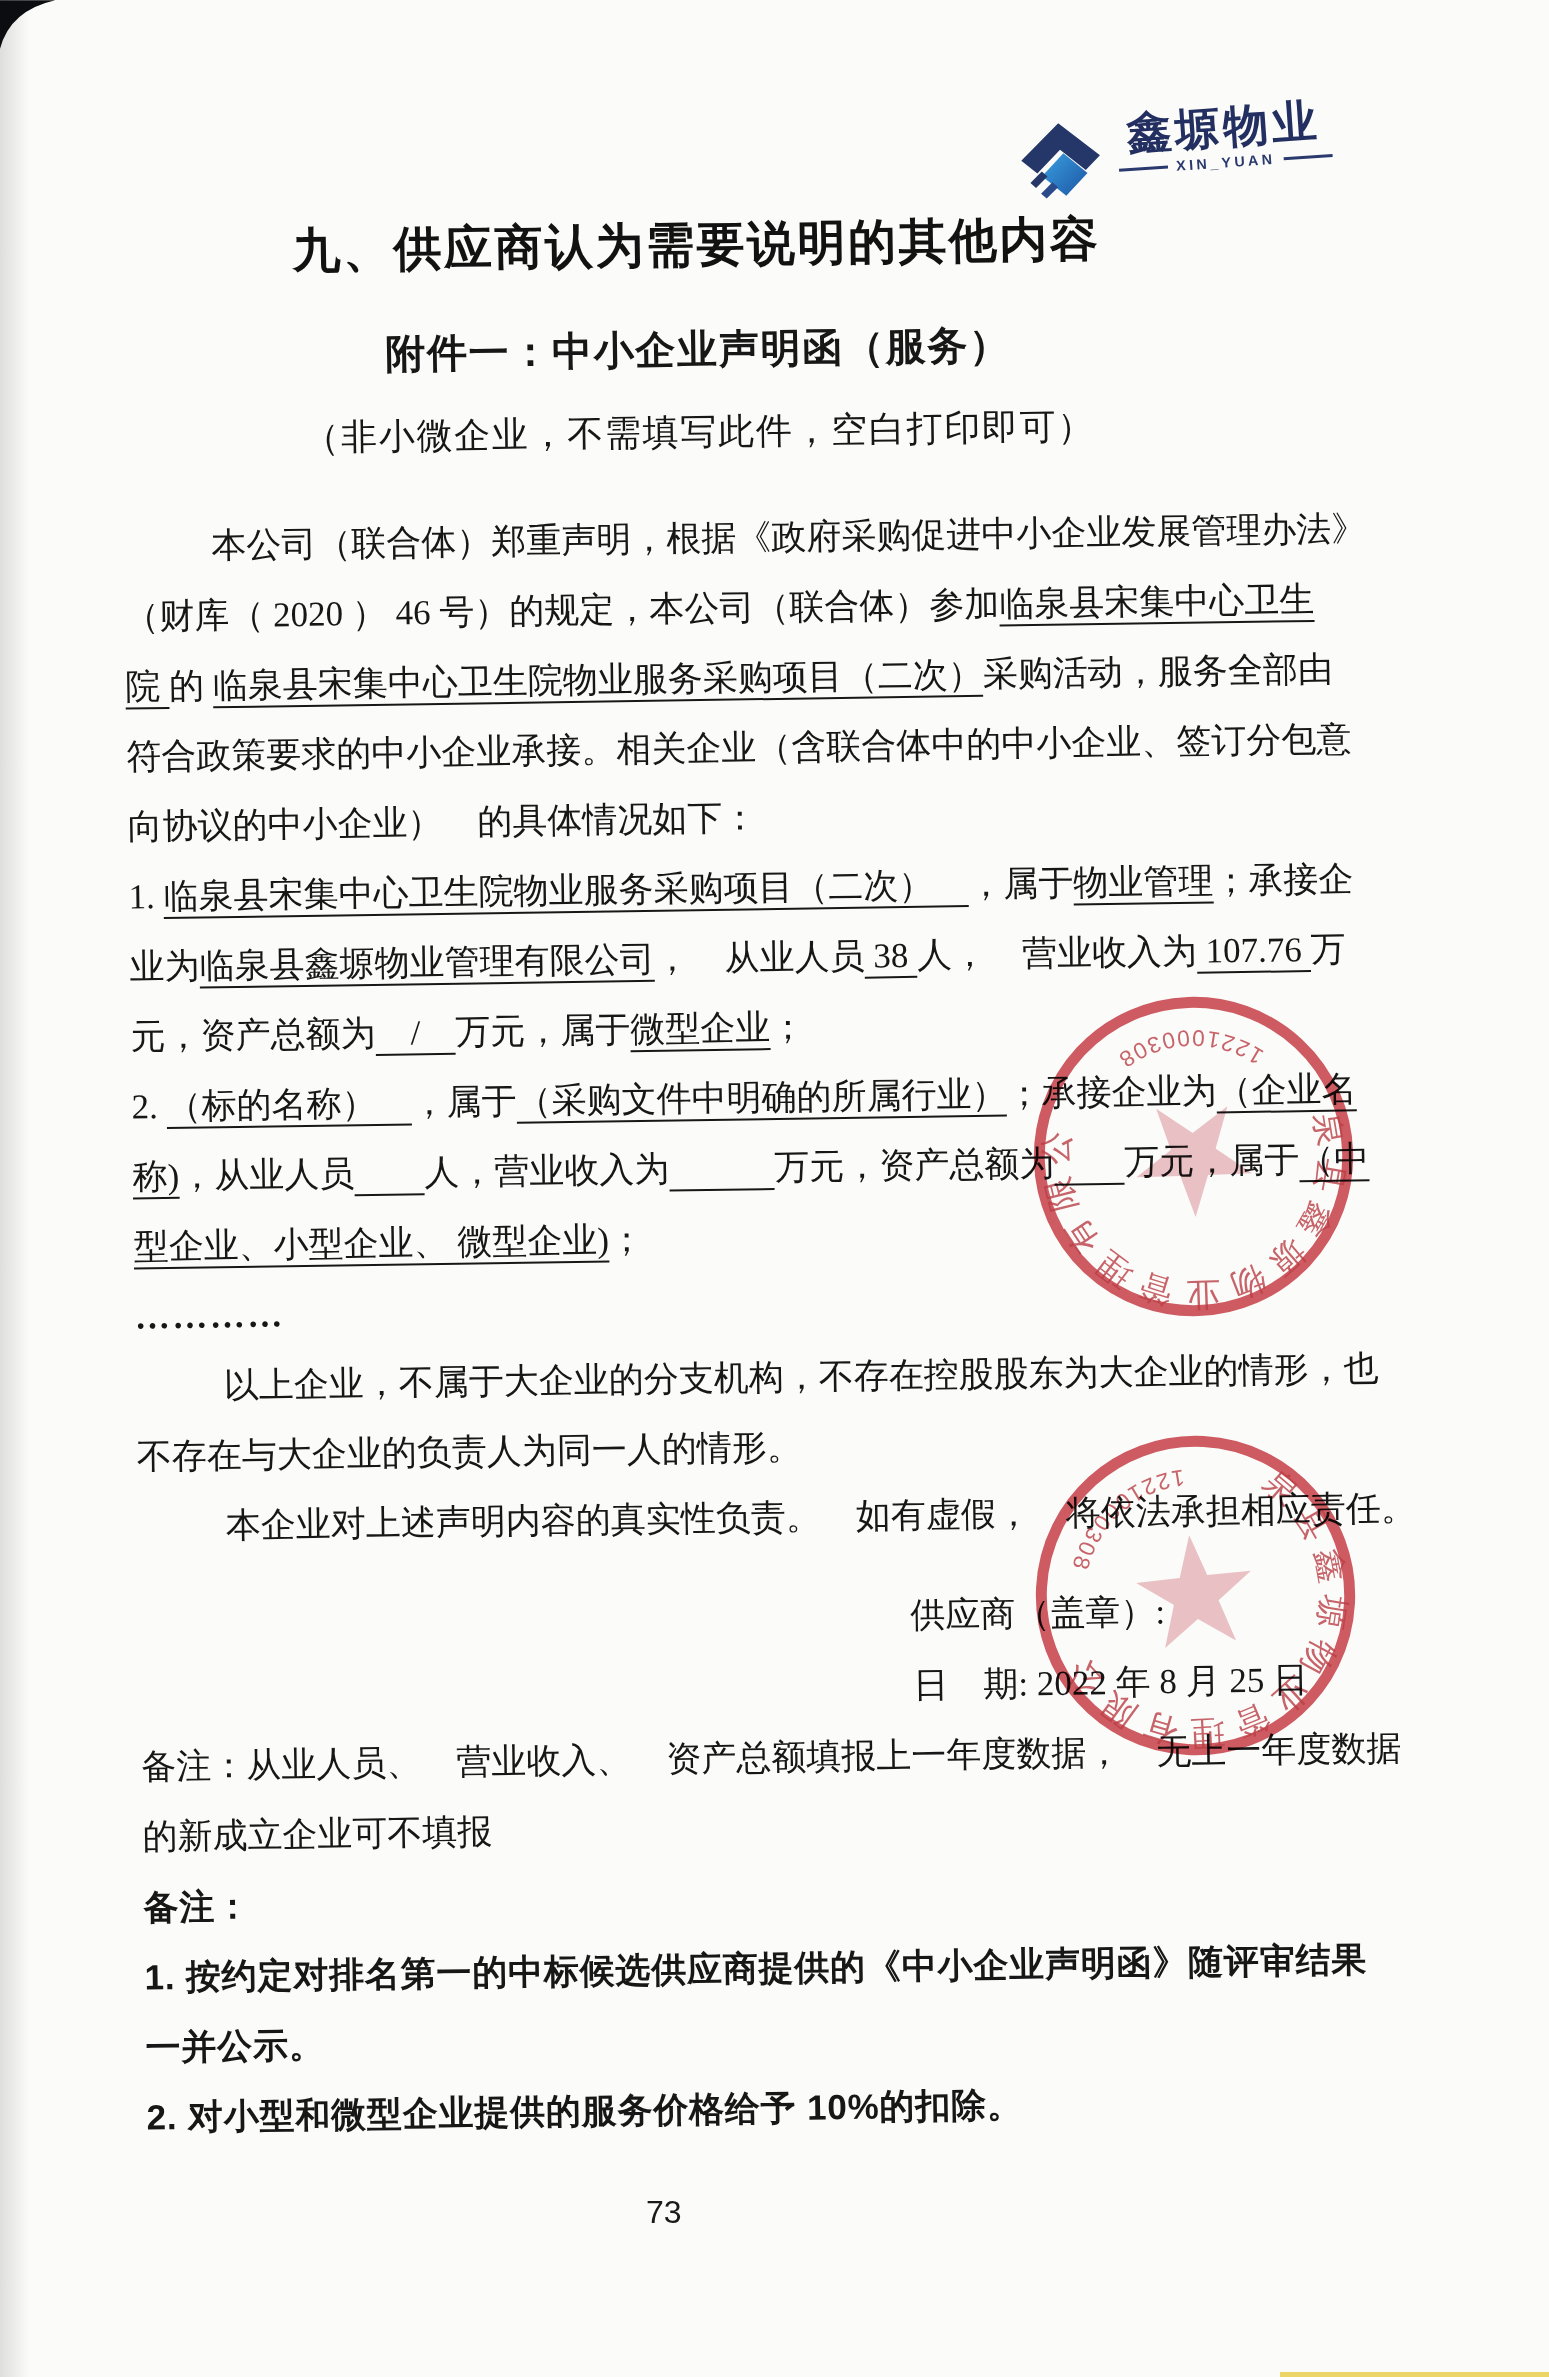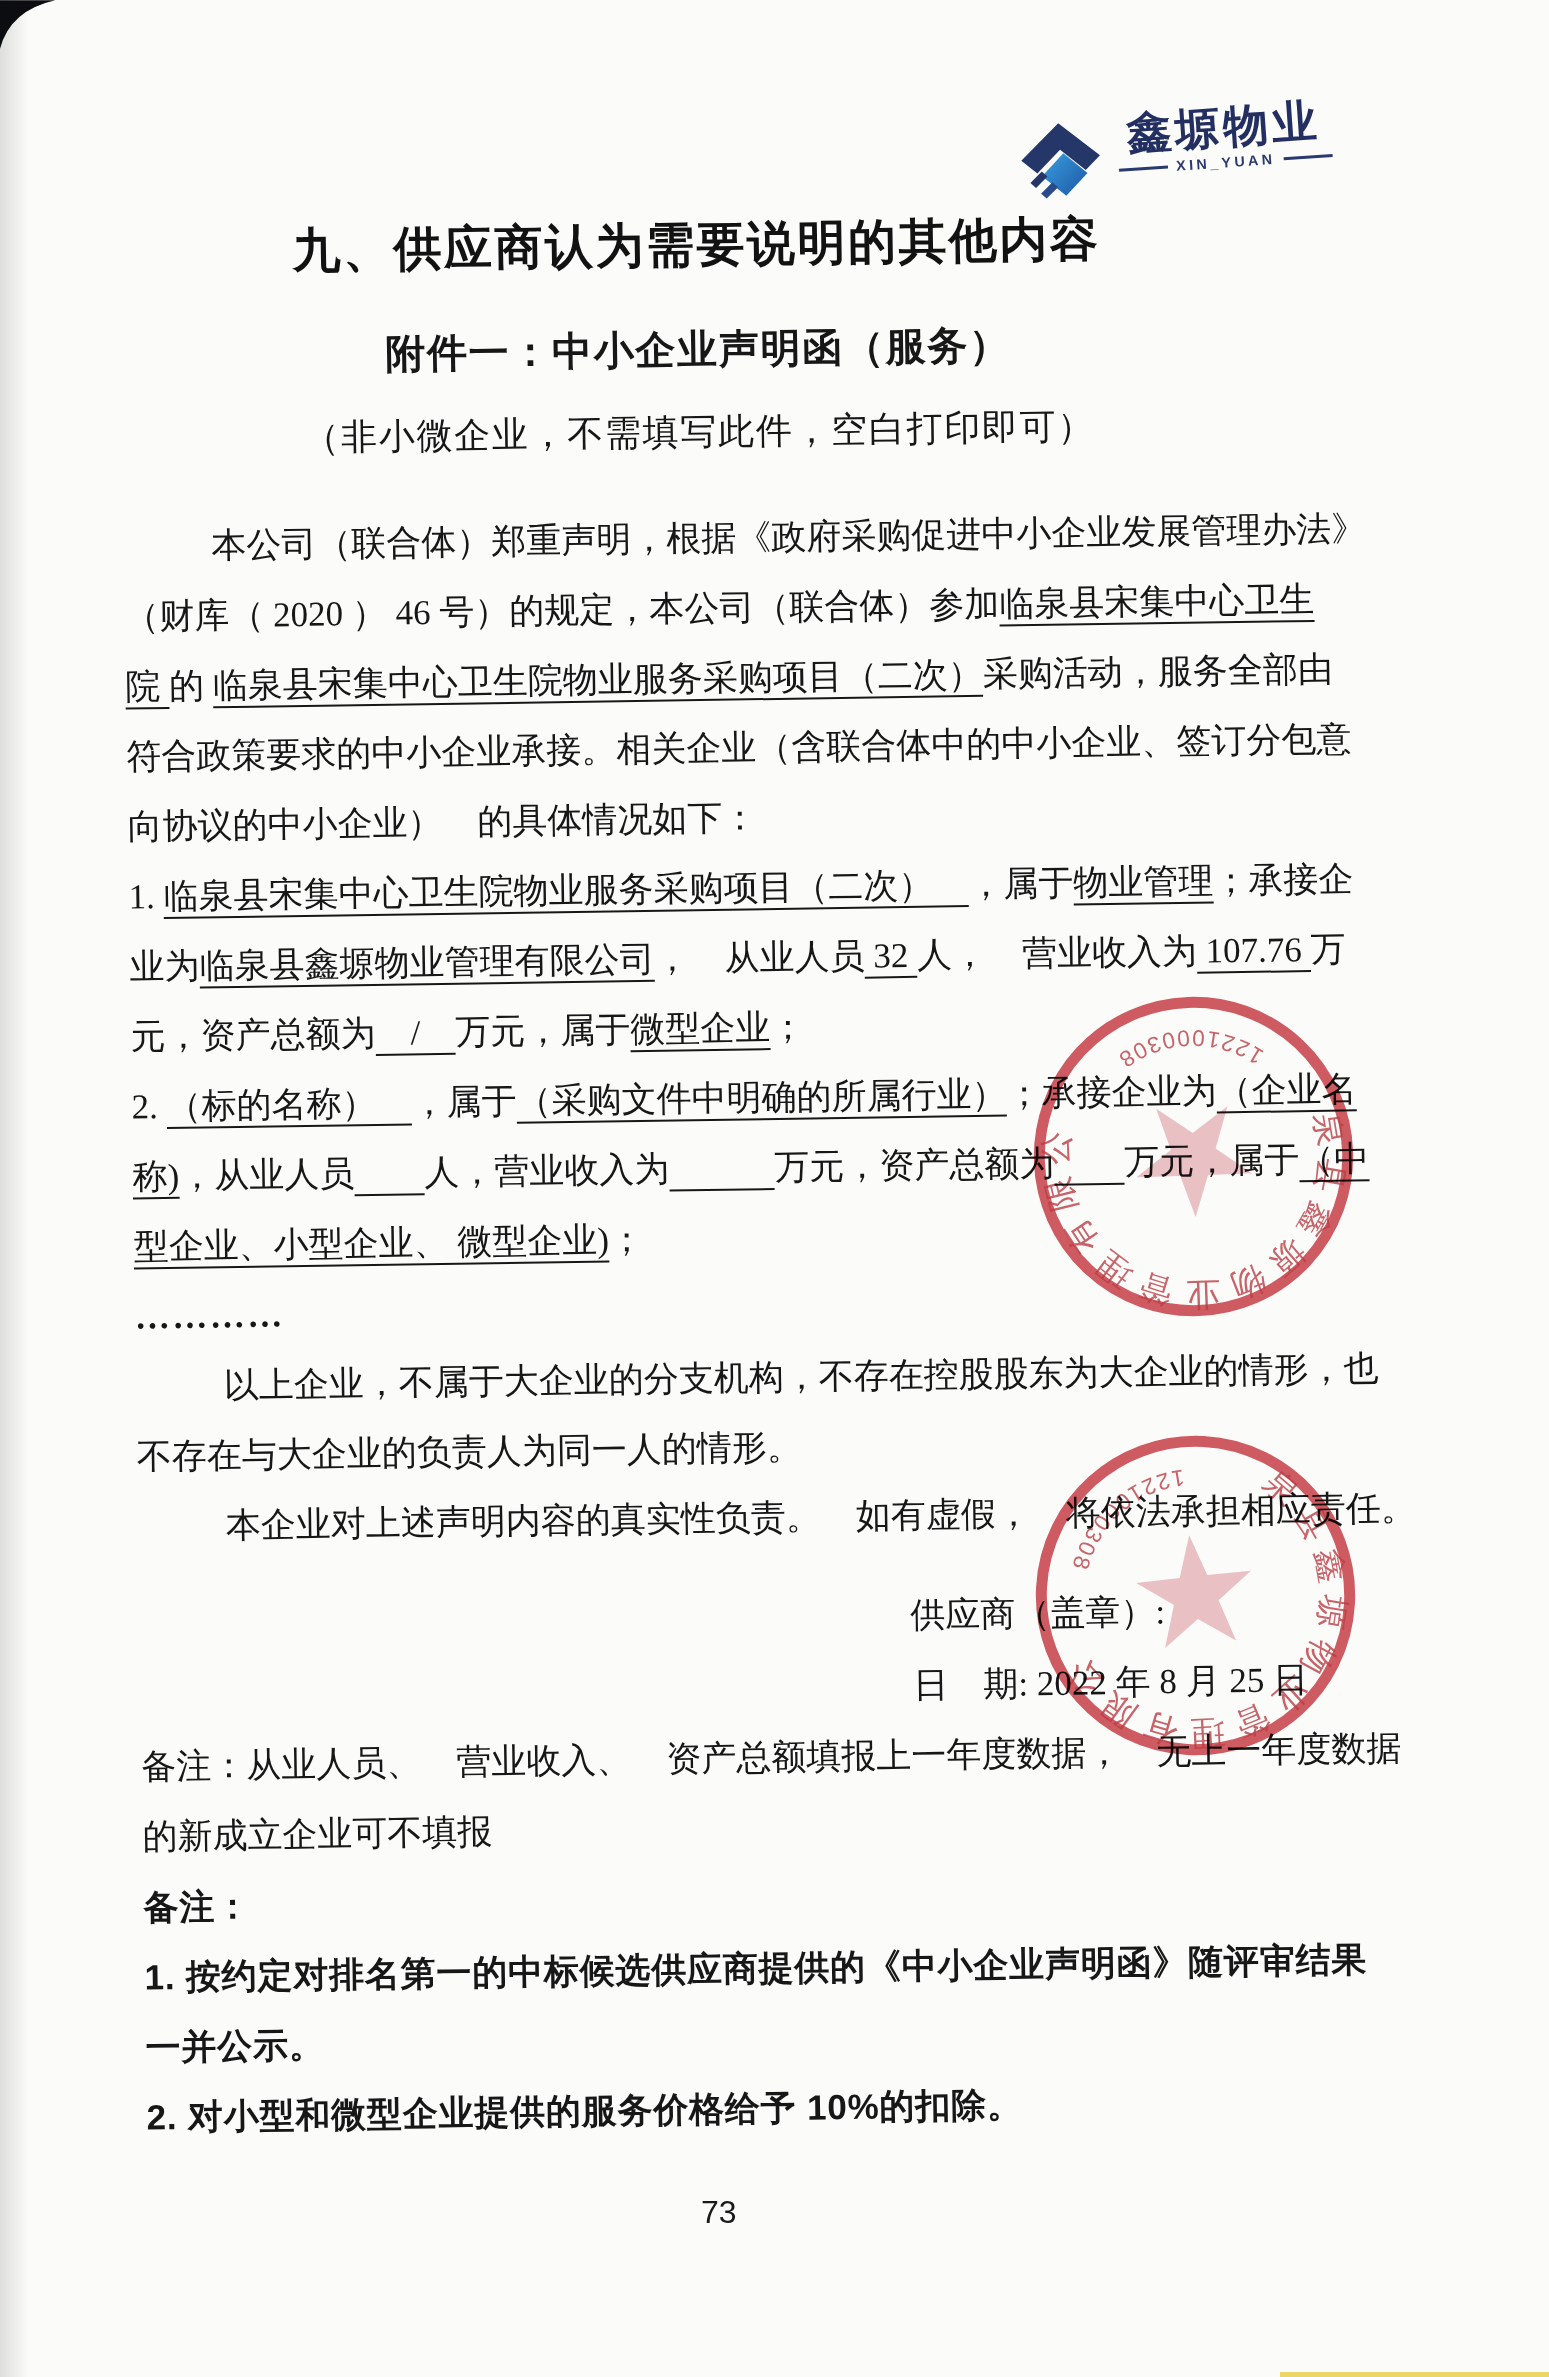--- a/index.html
+++ b/index.html
@@ -61,21 +61,21 @@
   .body { margin-top:51px; font-size:35px; }
   .bl { line-height:70px; white-space:pre; }
   .bl span { white-space:pre; }
   .indent { padding-left:88px; }
   .u { text-decoration:underline; text-underline-offset:9.3px; text-decoration-thickness:2.1px; }
   .sign { padding-left:771px; margin-top:30px; }
   .date { padding-left:773px; }
   .bold-note { font-family:"Liberation Sans", sans-serif; font-weight:700; letter-spacing:0.8px; }
   .dots { font-weight:700; letter-spacing:2.5px; }
   .page-number {
-    position:absolute; left:701px; top:2194px;
+    position:absolute; left:646px; top:2194px;
     font-family:"Liberation Sans", sans-serif; font-size:32px; color:#1a1a1a;
   }
 
   
   .stamp {
     position:absolute; width:337px; height:337px;
     mix-blend-mode:multiply; opacity:.88; pointer-events:none;
   }
   .stamp-1 { left:1025px; top:988px; transform:rotate(178deg); }
   .stamp-2 { left:1027px; top:1427px; transform:rotate(138deg); }
@@ -116,21 +116,21 @@
     <div class="fill-note">（非小微企业，不需填写此件，空白打印即可）</div>
 
     <div class="body">
       <div class="bl indent">本公司（联合体）郑重声明，根据《政府采购促进中小企业发展管理办法》</div>
       <div class="bl"><span>（财库（ 2020 ） 46 号）的规定，本公司（联合体）参加</span><span class="u">临泉县宋集中心卫生</span></div>
       <div class="bl"><span class="u">院 </span><span>的 </span><span class="u">临泉县宋集中心卫生院物业服务采购项目（二次）</span><span>采购活动，服务全部由</span></div>
       <div class="bl">符合政策要求的中小企业承接。相关企业（含联合体中的中小企业、签订分包意</div>
       <div class="bl">向协议的中小企业）　的具体情况如下：</div>
 
       <div class="bl"><span>1. </span><span class="u">临泉县宋集中心卫生院物业服务采购项目（二次）　</span><span>，属于</span><span class="u">物业管理</span><span>；承接企</span></div>
-      <div class="bl"><span>业为</span><span class="u">临泉县鑫塬物业管理有限公司</span><span>，　从业人员</span><span class="u"> 32 </span><span>人，　营业收入为</span><span class="u"> 107.76 </span><span>万</span></div>
+      <div class="bl"><span>业为</span><span class="u">临泉县鑫塬物业管理有限公司</span><span>，　从业人员</span><span class="u"> 38 </span><span>人，　营业收入为</span><span class="u"> 107.76 </span><span>万</span></div>
       <div class="bl"><span>元，资产总额为</span><span class="u">　/　</span><span>万元，属于</span><span class="u">微型企业</span><span>；</span></div>
 
       <div class="bl"><span>2. </span><span class="u">（标的名称）　</span><span>，属于</span><span class="u">（采购文件中明确的所属行业）</span><span>；承接企业为</span><span class="u">（企业名</span></div>
       <div class="bl"><span class="u">称)</span><span>，从业人员</span><span class="u">　　</span><span>人，营业收入为</span><span class="u">　　　</span><span>万元，资产总额为</span><span class="u">　　</span><span>万元，属于</span><span class="u">（中</span></div>
       <div class="bl"><span class="u">型企业、小型企业、 微型企业)</span><span>；</span></div>
 
       <div class="bl dots">…………</div>
 
       <div class="bl indent">以上企业，不属于大企业的分支机构，不存在控股股东为大企业的情形，也</div>
       <div class="bl">不存在与大企业的负责人为同一人的情形。</div>

